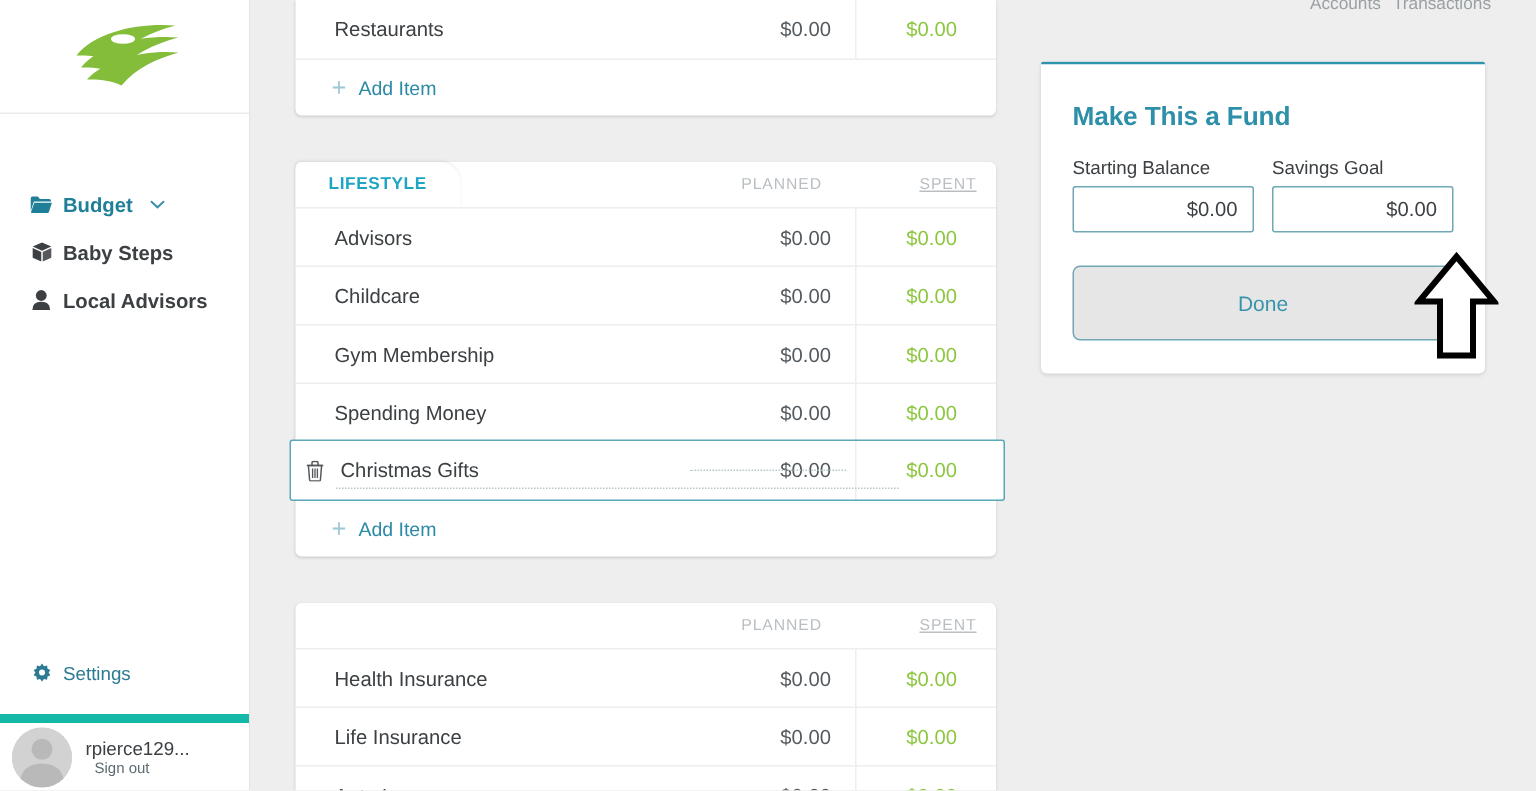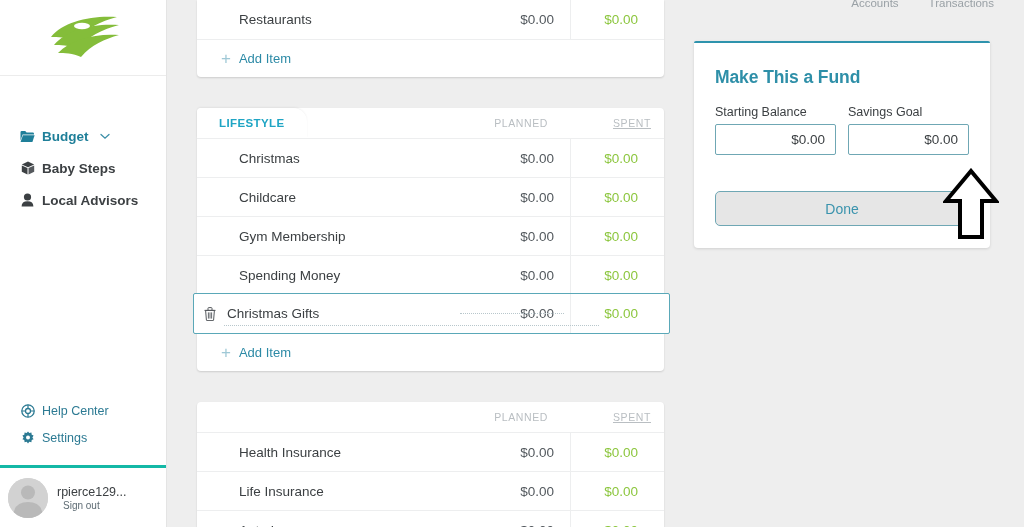--- a/index.html
+++ b/index.html
@@ -40,42 +40,42 @@
 
   .bottom-links { padding-bottom: 14px; }
   .bottom-link {
     display: flex; align-items: center; gap: 7px;
     padding-left: 20px; height: 27px;
     font-size: 12.5px; color: #2c7a93; cursor: pointer;
   }
   .bottom-link .nav-icon svg { display: block; }
 
   .user-row {
-    border-top: 3px solid #14b8a6;
-    height: 62px; display: flex; align-items: center; gap: 9px;
+    border-top: 6px solid #14b8a6;
+    height: 51px; display: flex; align-items: center; gap: 9px;
     padding-left: 8px;
   }
   .avatar {
     width: 40px; height: 40px; border-radius: 50%; background: #d2d2d2;
     flex: 0 0 40px; overflow: hidden; position: relative;
   }
   .avatar svg { position: absolute; left: 0; top: 0; }
   .user-meta { display: flex; flex-direction: column; gap: 1px; }
   .user-name { font-size: 12.5px; color: #3c4043; }
   .sign-out { font-size: 10px; color: #5d6b73; cursor: pointer; padding-left: 6px;}
 
   
   .main {
     flex: 1 1 auto; position: relative; height: 527px;
     background: #eeeeee; overflow: hidden;
   }
   .topbar {
     position: absolute; top: 0; right: 0; height: 14px; width: 360px;
     display: flex; align-items: flex-start; justify-content: flex-end;
-    gap: 30px; padding-right: 30px; overflow: hidden; z-index: 3;
+    gap: 8px; padding-right: 30px; overflow: hidden; z-index: 3;
   }
   .topbar span { font-size: 11.5px; color: #9aa1a6; margin-top: -3px; cursor: pointer; }
 
   .content-cols { display: flex; gap: 0; padding-left: 30px; }
 
   
   .budget-col { width: 467px; flex: 0 0 467px; position: relative; }
 
   .card {
     background: #ffffff; border-radius: 4px;
@@ -103,21 +103,21 @@
     font-size: 10.5px; color: #b9bec2; letter-spacing: 0.6px;
   }
   .col-head.planned { right: 116px; }
   .col-head.spent { right: 13px; text-decoration: underline; }
 
   .row {
     height: 39px; display: flex; align-items: center;
     border-top: 1px solid #edeeef; position: relative;
   }
   .row:first-child { border-top: none; }
-  .row-name { flex: 1 1 auto; padding-left: 42px; font-size: 13.5px; color: #3c4043; }
+  .row-name { flex: 1 1 auto; padding-left: 26px; font-size: 13.5px; color: #3c4043; }
   .row-planned {
     width: 120px; flex: 0 0 120px; text-align: right; padding-right: 16px;
     font-size: 13.5px; color: #53595e;
   }
   .row-spent {
     width: 94px; flex: 0 0 94px; text-align: right; padding-right: 26px;
     font-size: 13.5px; color: #8cc63e; border-left: 1px solid #edeeef;
     height: 39px; display: flex; align-items: center; justify-content: flex-end;
   }
 
@@ -174,21 +174,21 @@
   .fund-fields { display: flex; gap: 12px; }
   .fund-field { flex: 1 1 0; }
   .fund-label { font-size: 12.5px; color: #3c4043; margin-bottom: 5px; display: block; }
   .fund-input {
     width: 100%; height: 31px; border: 1px solid #6fa7b4; border-radius: 2px;
     background: #fff; text-align: right; padding-right: 10px;
     font-family: "Liberation Sans", sans-serif; font-size: 13.5px; color: #3c4043;
     outline: none;
   }
   .done-btn {
-    margin-top: 36px; width: 100%; height: 35px;
+    margin-top: 22px; width: 100%; height: 50px;
     border: 1px solid #6fa7b4; border-radius: 5px; background: #e6e6e6;
     color: #3a93ad; font-size: 14px; font-family: "Liberation Sans", sans-serif;
     cursor: pointer;
   }
 
   
   .anno-arrow { position: absolute; left: 776px; top: 168px; z-index: 40; pointer-events: none; }
 </style>
 </head>
 <body>
@@ -243,30 +243,20 @@
         <span>Local Advisors</span>
       </div>
     </div>
 
     <div class="sidebar-spacer"></div>
 
     <div class="bottom-links">
       <div class="bottom-link">
         <span class="nav-icon">
           <svg width="14" height="14" viewBox="0 0 14 14">
-              <circle cx="7" cy="7" r="6.2" fill="none" stroke="#2c7a93" stroke-width="1.3"></circle>
-              <circle cx="7" cy="7" r="2.5" fill="none" stroke="#2c7a93" stroke-width="1.3"></circle>
-              <path d="M7 0.8 V4.5 M7 9.5 V13.2 M0.8 7 H4.5 M9.5 7 H13.2" stroke="#2c7a93" stroke-width="1.2"></path>
-            </svg>
-        </span>
-        <span>Help Center</span>
-      </div>
-      <div class="bottom-link">
-        <span class="nav-icon">
-          <svg width="14" height="14" viewBox="0 0 14 14">
               <path d="M7 0.4 L8.3 2.1 L10.4 1.6 L10.7 3.8 L12.6 4.6 L11.4 6.4 L12.6 8.2 L10.7 9 L10.4 11.2 L8.3 10.7 L7 12.4 L5.7 10.7 L3.6 11.2 L3.3 9 L1.4 8.2 L2.6 6.4 L1.4 4.6 L3.3 3.8 L3.6 1.6 L5.7 2.1 Z" fill="#2c7a93"></path>
               <circle cx="7" cy="6.4" r="2" fill="#ffffff"></circle>
             </svg>
         </span>
         <span>Settings</span>
       </div>
     </div>
 
     <div class="user-row">
       <div class="avatar">
@@ -311,21 +301,21 @@
         <div class="card">
           <div class="group-head">
             <div class="group-tab">
               <span class="group-title">LIFESTYLE</span>
             </div>
             <div class="col-head planned">PLANNED</div>
             <div class="col-head spent">SPENT</div>
           </div>
 
           <div class="row">
-            <div class="row-name">Christmas</div>
+            <div class="row-name">Advisors</div>
             <div class="row-planned">$0.00</div>
             <div class="row-spent">$0.00</div>
           </div>
           <div class="row">
             <div class="row-name">Childcare</div>
             <div class="row-planned">$0.00</div>
             <div class="row-spent">$0.00</div>
           </div>
           <div class="row">
             <div class="row-name">Gym Membership</div>

